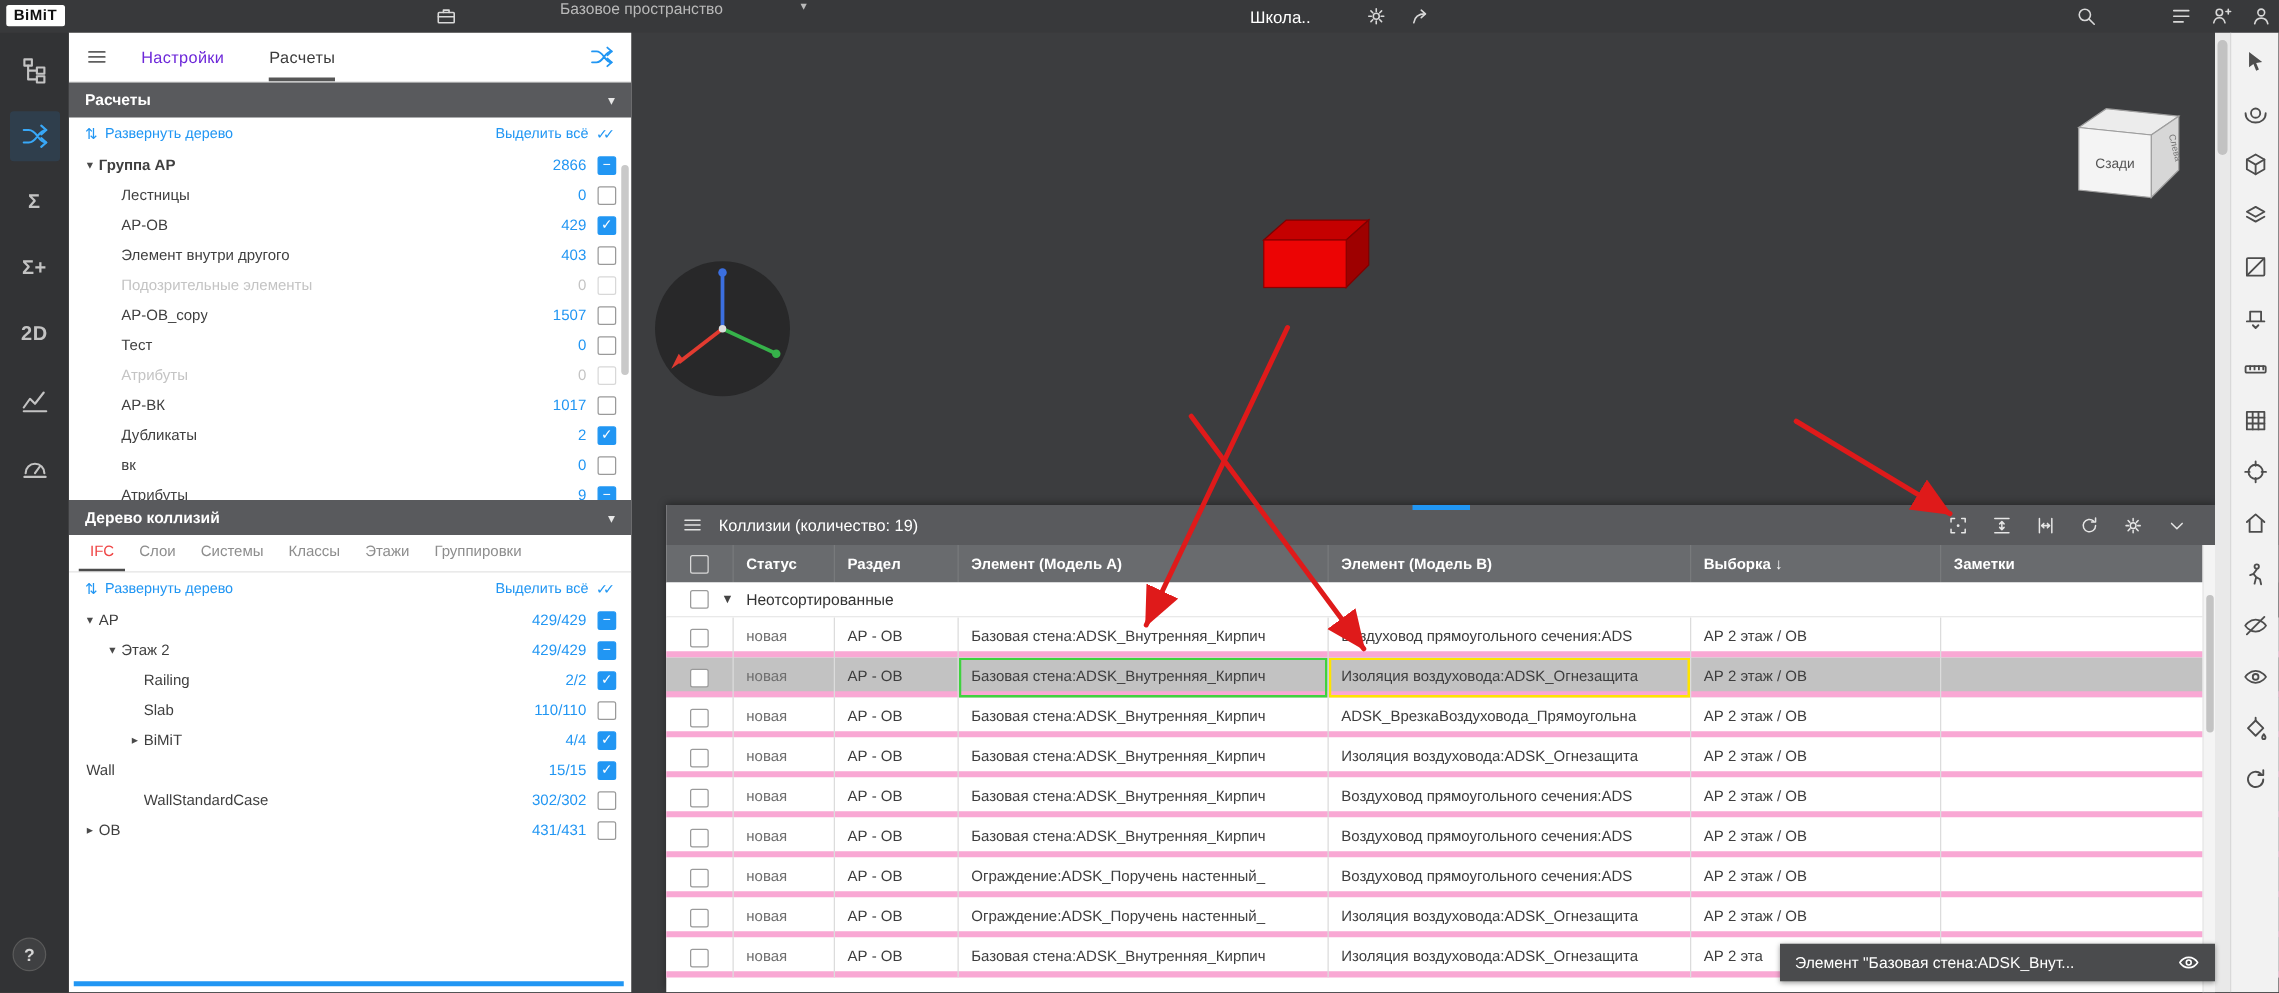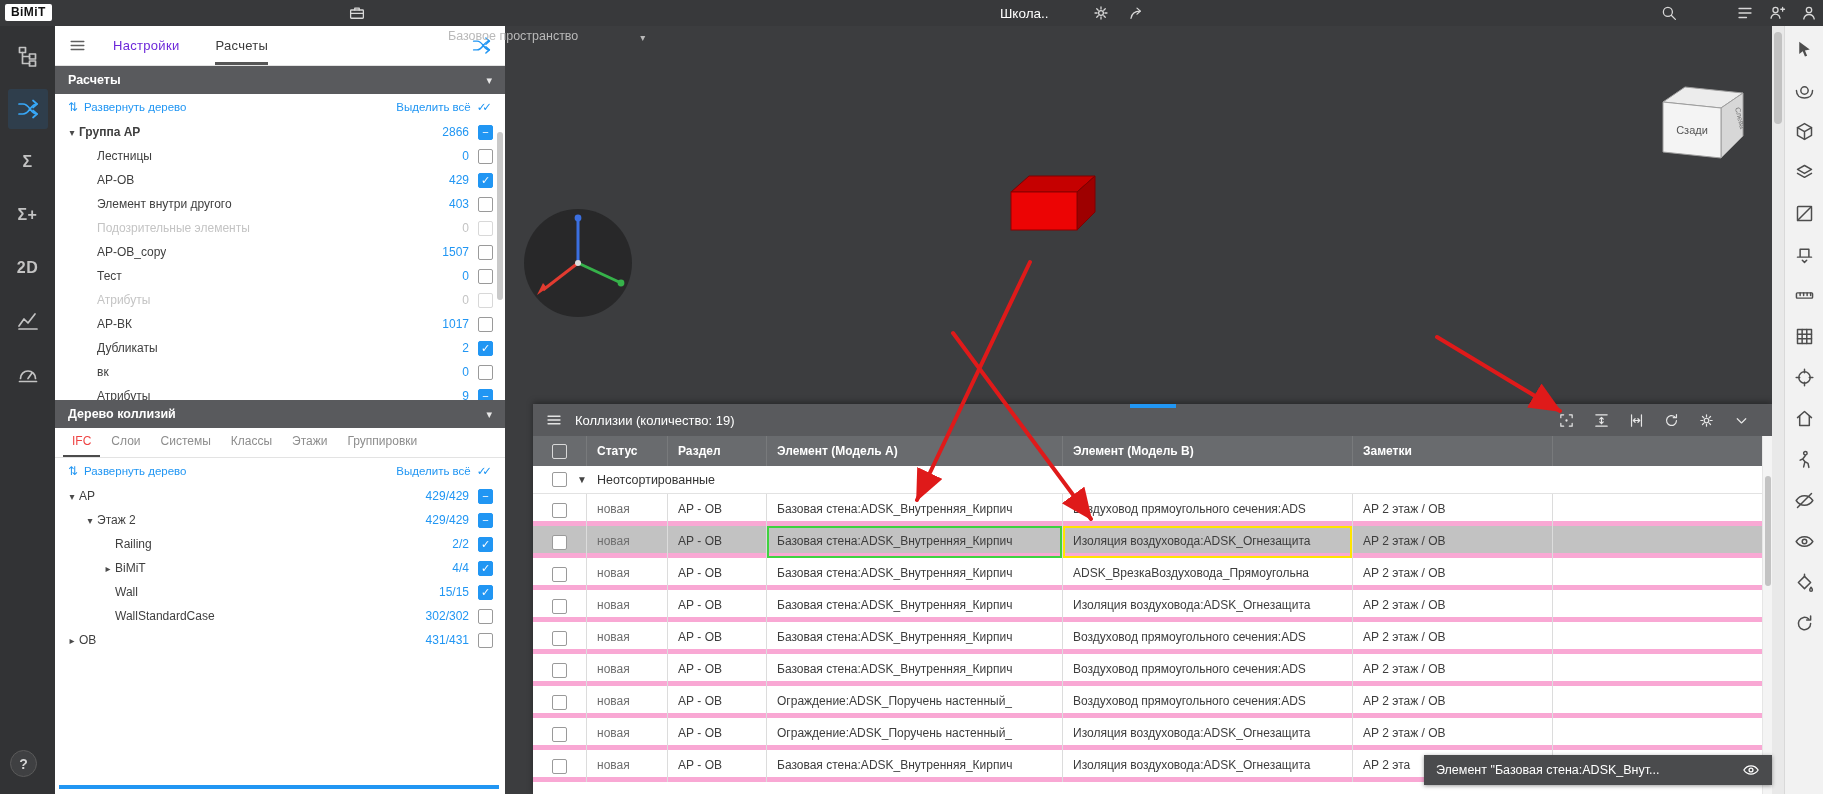--- a/index.html
+++ b/index.html
@@ -6,21 +6,21 @@
   html,body{width:1823px;height:794px;overflow:hidden}
   body{font-family:"Liberation Sans","DejaVu Sans",sans-serif;background:#3c3d3f}
   .app{position:relative;width:1823px;height:794px;overflow:hidden;background:#3c3d3f}
   i[data-icon]{display:inline-flex;flex:none}
   i[data-icon] svg{width:100%;height:100%;fill:none;stroke:currentColor;stroke-width:1.7;stroke-linecap:round;stroke-linejoin:round}
 
   
   .topbar{position:absolute;left:0;top:0;width:1823px;height:26px;background:#38393b;z-index:40;color:#cfcfcf}
   .logo{position:absolute;left:5px;top:4px;background:#fff;color:#101010;font-weight:bold;font-size:12px;line-height:17px;padding:0 6px;border-radius:2px;letter-spacing:.4px;cursor:pointer}
   .tb-i{position:absolute;top:4px;width:18px;height:18px;color:#d8d8d8;cursor:pointer}
-  .workspace{position:absolute;left:448px;top:17px;height:26px;display:flex;align-items:flex-end;font-size:12.5px;color:#b9b9b9;cursor:pointer}
+  .workspace{position:absolute;left:448px;top:0;height:26px;display:flex;align-items:flex-start;font-size:12.5px;color:#b9b9b9;cursor:pointer}
   .workspace .caret{margin-left:62px;font-size:10px;color:#b9b9b9}
   .project{position:absolute;left:1000px;top:0;height:26px;display:flex;align-items:center;font-size:13.5px;color:#fff}
   .tbr{position:absolute;top:4px;width:18px;height:18px;color:#d8d8d8;cursor:pointer}
 
   
   .left-rail{position:absolute;left:0;top:26px;width:55px;height:768px;background:#323335;z-index:30;display:flex;flex-direction:column;align-items:center;padding-top:10px;gap:13px}
   .rail-btn{width:40px;height:40px;display:flex;align-items:center;justify-content:center;color:#c3c3c3;cursor:pointer;border-radius:3px}
   .rail-btn i{width:24px;height:24px}
   .rail-btn.active{color:#38a8f8;background:rgba(33,150,243,.12)}
   .rail-glyph{font-size:16px;font-weight:bold;letter-spacing:.5px}
@@ -344,26 +344,32 @@
          <span class="tc">429/429</span>
          <span class="cbx ind">−</span>
        </div>
         <div class="trow" style="padding-left:46px">
          <span class="tw"></span>
          <span class="tl">Railing</span>
          <span class="tc">2/2</span>
          <span class="cbx checked">✓</span>
        </div>
         <div class="trow" style="padding-left:46px">
+         <span class="tw"></span>
+         <span class="tl">Slab</span>
+         <span class="tc">110/110</span>
+         <span class="cbx un"></span>
+       </div>
+        <div class="trow" style="padding-left:46px">
          <span class="tw">▸</span>
          <span class="tl">BiMiT</span>
          <span class="tc">4/4</span>
          <span class="cbx checked">✓</span>
        </div>
-        <div class="trow" style="padding-left:46px">
+        <div class="trow" style="">
          <span class="tw"></span>
          <span class="tl">Wall</span>
          <span class="tc">15/15</span>
          <span class="cbx checked">✓</span>
        </div>
         <div class="trow" style="padding-left:46px">
          <span class="tw"></span>
          <span class="tl">WallStandardCase</span>
          <span class="tc">302/302</span>
          <span class="cbx un"></span>
@@ -449,20 +455,21 @@
         </span>
     </div>
     <div class="thead cgrid" id="thead">
         <div class="hc c-cb">
           <span class="cbx dark un"></span>
         </div>
         <div class="hc">Статус</div>
         <div class="hc">Раздел</div>
         <div class="hc">Элемент (Модель A)</div>
         <div class="hc">Элемент (Модель B)</div>
+        <div class="hc">Выборка <span>↓</span></div>
         <div class="hc">Заметки</div>
       </div>
     <div class="group-row">
       <span class="cbx un"></span>
       <span class="gchev">▼</span>
       <span>Неотсортированные</span>
     </div>
     <div id="crows">
         <div class="crow cgrid">
        <div class="cc c-cb">

